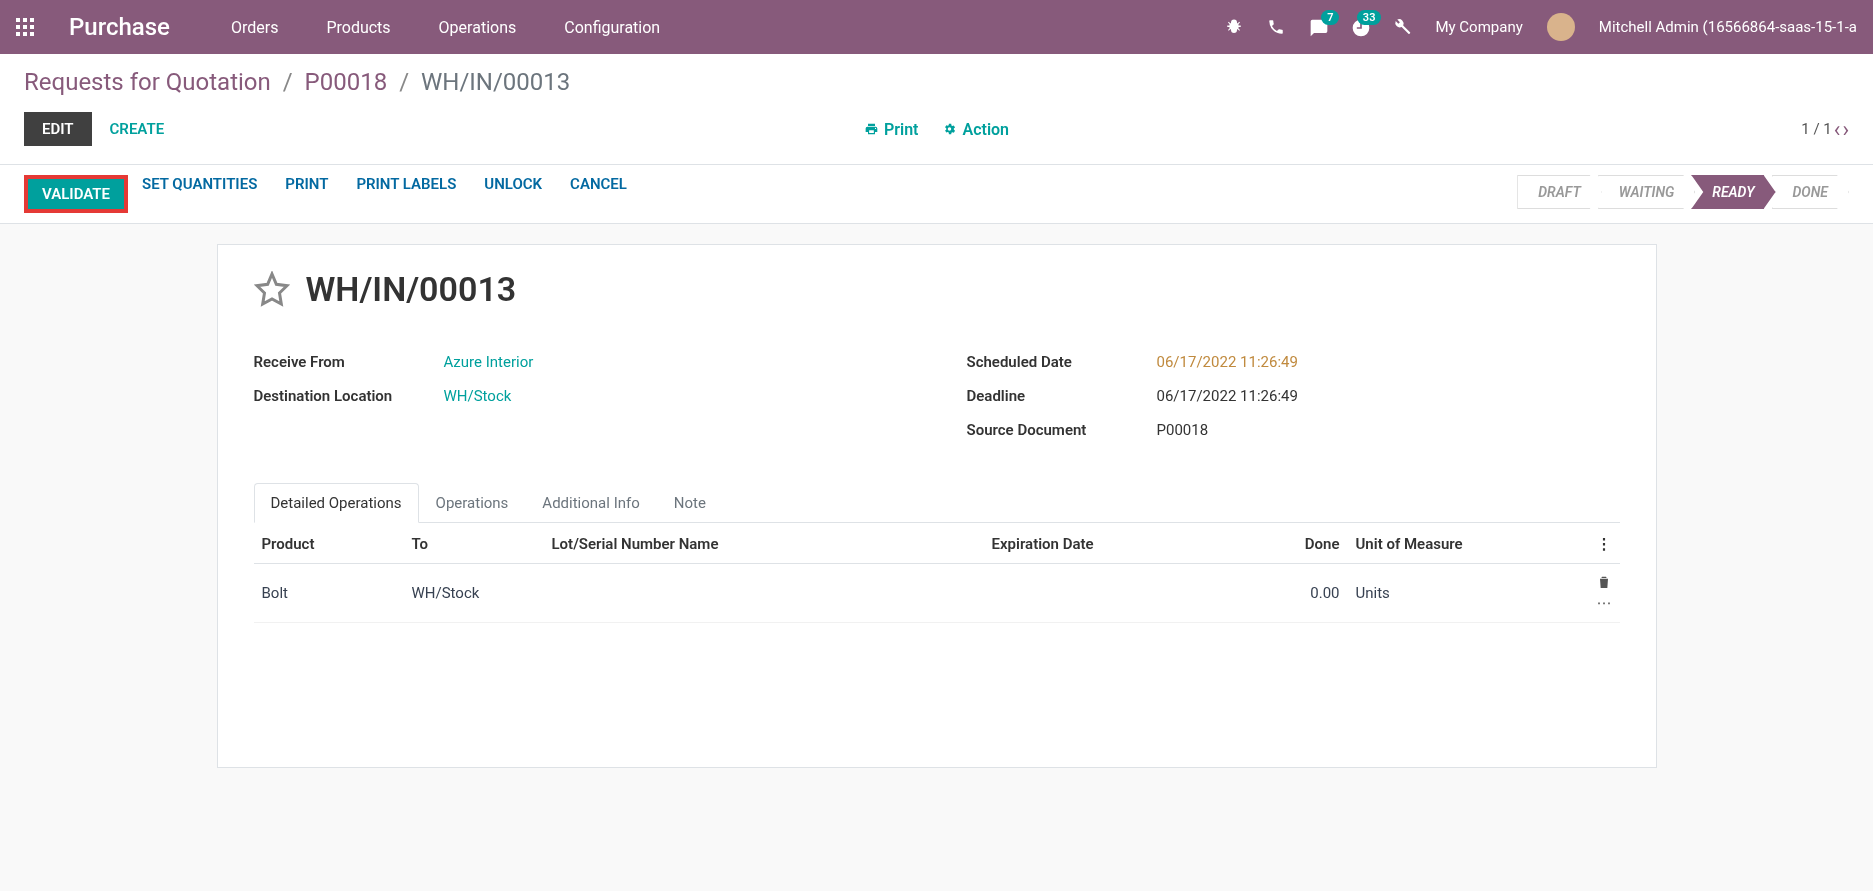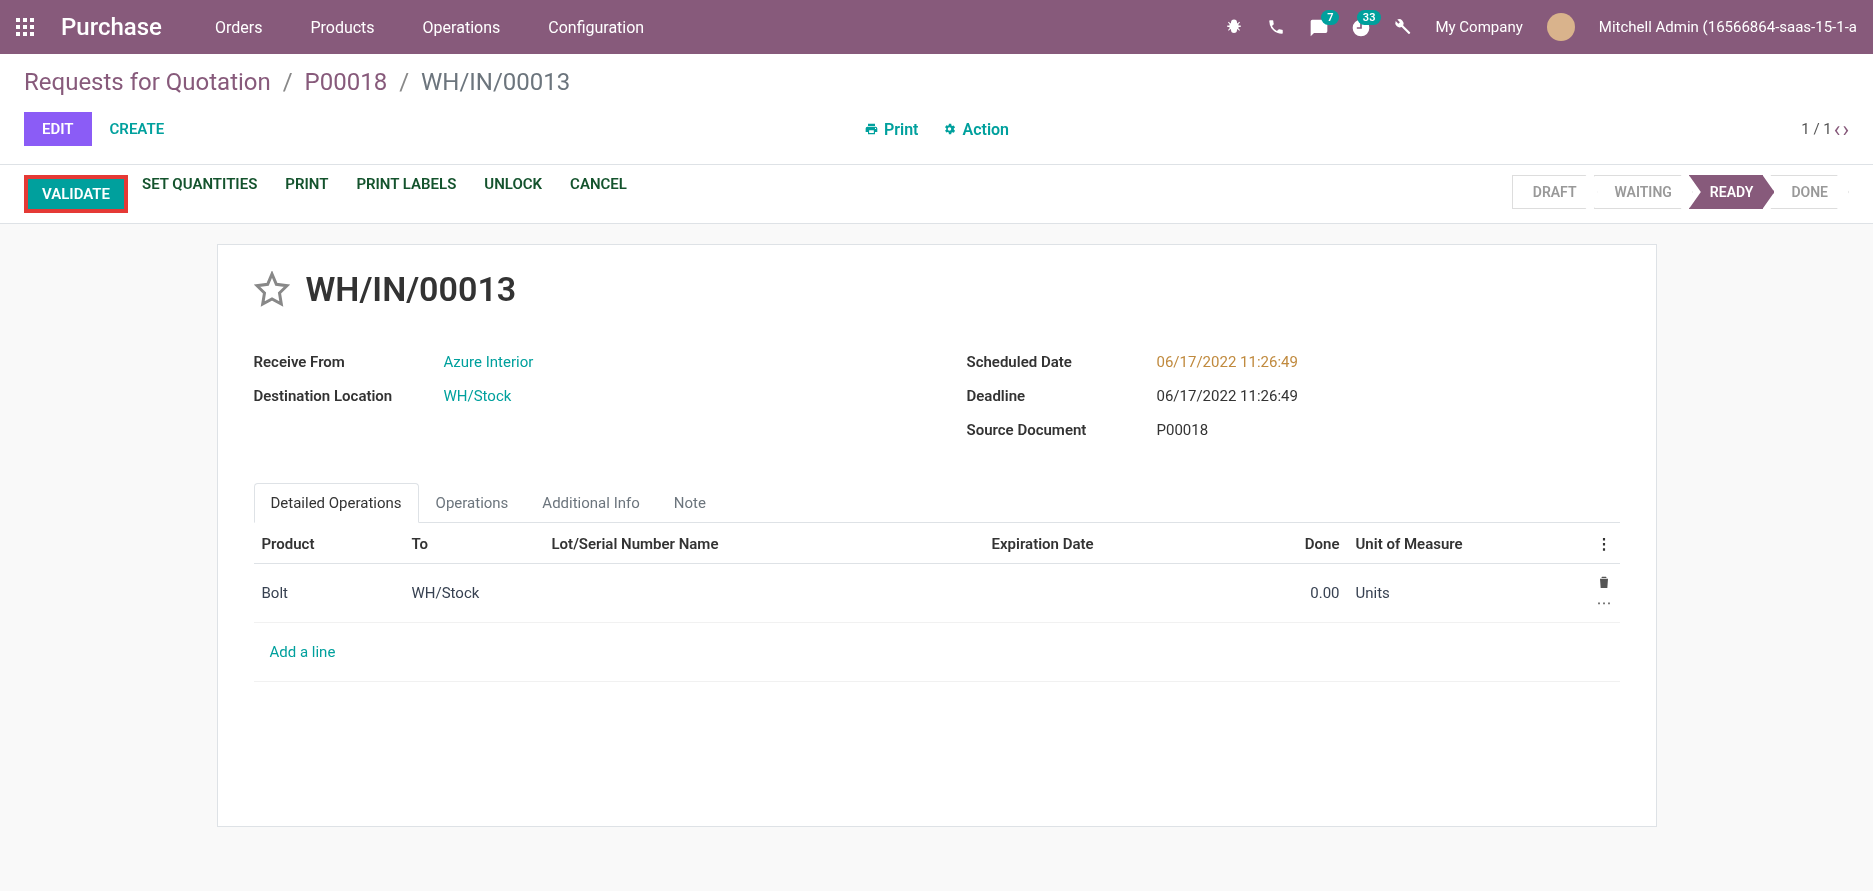--- a/index.html
+++ b/index.html
@@ -6,21 +6,21 @@
 body { background: #f9f9f9; color: #374151; }
 
 
 .navbar {
   background: #875a7b;
   color: #fff;
   height: 54px;
   display: flex;
   align-items: center;
   padding: 0 16px;
-  gap: 13px;
+  gap: 21px;
 }
 .apps-icon {
   width: 18px; height: 18px;
   display: grid;
   grid-template-columns: repeat(3, 4px);
   grid-template-rows: repeat(3, 4px);
   gap: 3px;
   margin-right: 14px;
 }
 .apps-icon span { background: #fff; }
@@ -57,21 +57,21 @@
 
 
 .action-row {
   background: #fff;
   padding: 12px 24px 18px;
   display: flex;
   align-items: center;
   border-bottom: 1px solid #dee2e6;
 }
 .btn-edit {
-  background: #8b5cf6;
+  background: #404040;
   color: #fff;
   border: none;
   padding: 8px 18px;
   font-size: 15px;
   font-weight: 600;
   cursor: pointer;
 }
 .btn-create {
   background: transparent;
   color: #00a09d;
@@ -106,27 +106,27 @@
   border: 4px solid #e53935;
   padding: 6px 14px;
   font-size: 15px;
   font-weight: 600;
   cursor: pointer;
   margin-right: 14px;
 }
 .status-row .link-btn {
   background: transparent;
   border: none;
-  color: #14532d;
+  color: #0369a1;
   font-weight: 600;
   font-size: 15px;
   cursor: pointer;
   margin-right: 28px;
 }
-.status-flow { margin-left: auto; display: flex; }
+.status-flow { margin-left: auto; display: flex; font-style: italic; }
 .status-step {
   padding: 8px 20px;
   font-size: 14px;
   font-weight: 600;
   color: #999;
   position: relative;
   background: #fff;
   clip-path: polygon(0 0, calc(100% - 12px) 0, 100% 50%, calc(100% - 12px) 100%, 0 100%, 12px 50%);
   border: 1px solid #ddd;
   margin-left: -4px;
@@ -356,21 +356,18 @@
           <td></td>
           <td class="right">0.00</td>
           <td>Units</td>
           <td class="trash">
             <svg viewBox="0 0 24 24" width="16" height="16" fill="#555">
                 <path d="M6 7h12l-1 14H7zM9 4h6l1 2H8z"></path>
               </svg>
             ⋯
           </td>
         </tr>
-        <tr>
-          <td colspan="7"><span class="add-line">Add a line</span></td>
-        </tr>
       </tbody>
     </table>
     <div class="empty-space"></div>
 
   </div>
 </div>
 
 </body></html>

